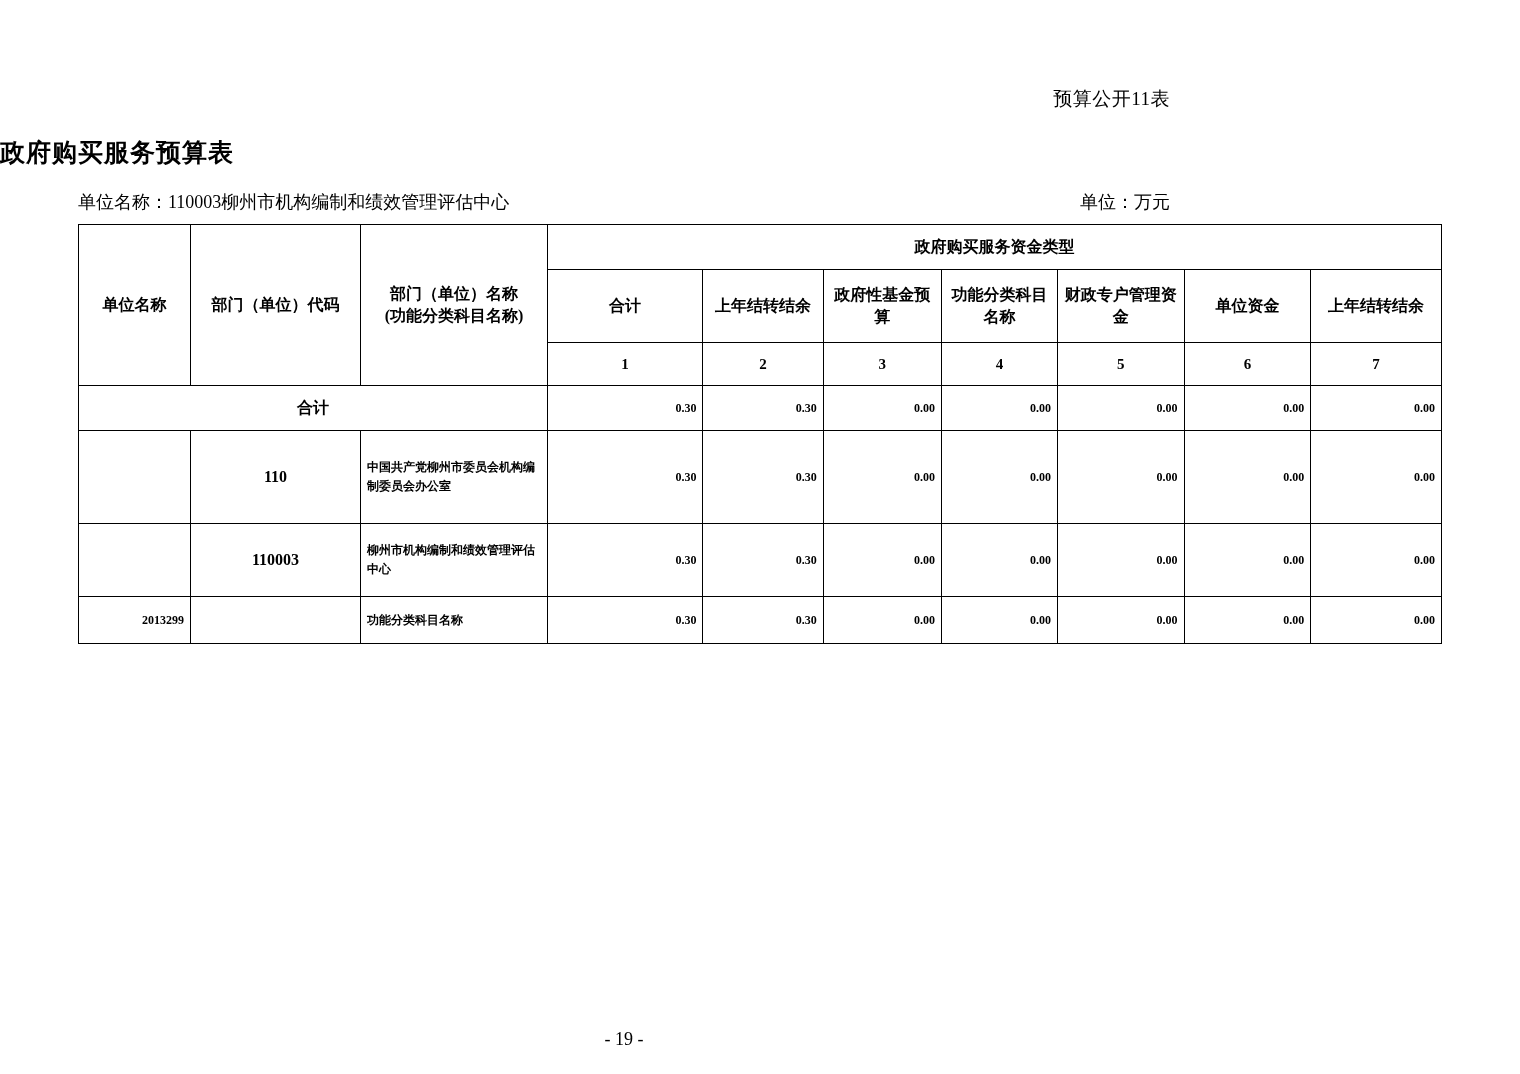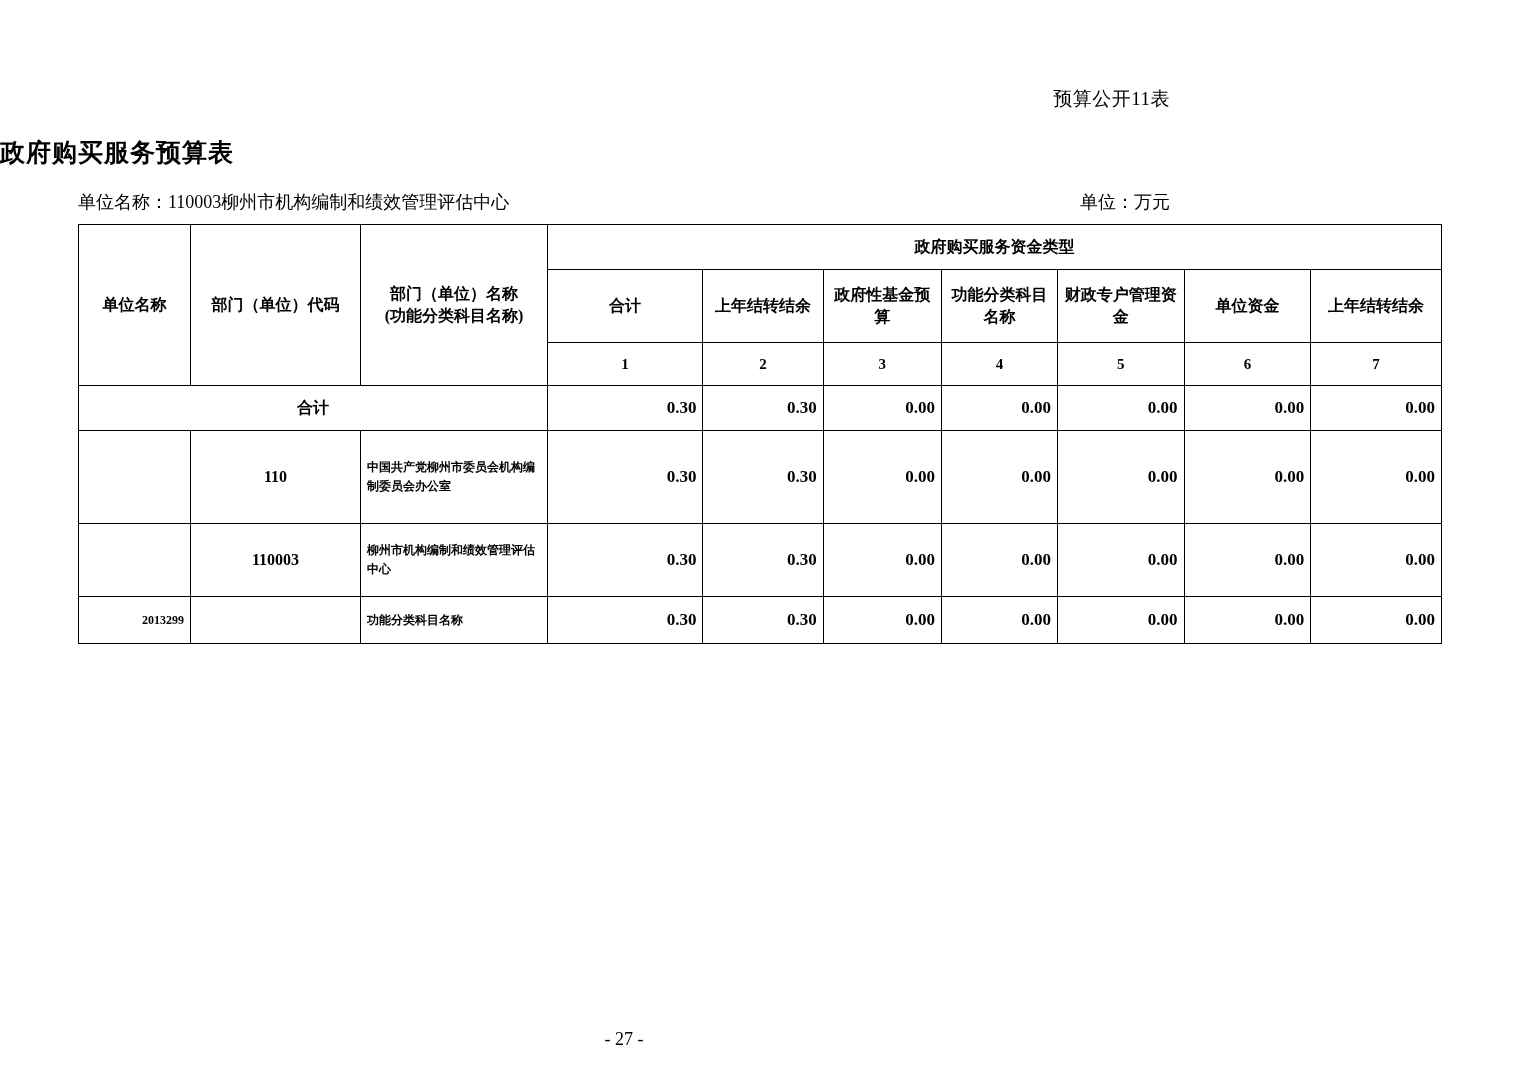--- a/index.html
+++ b/index.html
@@ -82,21 +82,21 @@
   }
   .num-row td {
     text-align: center;
     font-weight: bold;
     height: 24px;
     font-size: 15px;
   }
   .cell-num {
     text-align: right;
     padding-right: 10px;
-    font-size: 17px;
+    font-size: 12px;
     font-family: "Liberation Serif", serif;
   }
   .cell-code {
     text-align: right;
     font-size: 12px;
   }
   .cell-dept-code {
     text-align: center;
     padding-left: 22px;
     font-size: 16px;
@@ -235,15 +235,15 @@
         <td class="cell-num">0.30</td>
         <td class="cell-num">0.00</td>
         <td class="cell-num">0.00</td>
         <td class="cell-num">0.00</td>
         <td class="cell-num">0.00</td>
         <td class="cell-num">0.00</td>
       </tr>
     </tbody>
   </table>
 
-  <div class="footer-page">- 27 -</div>
+  <div class="footer-page">- 19 -</div>
 
 </div>
 
 </body></html>

